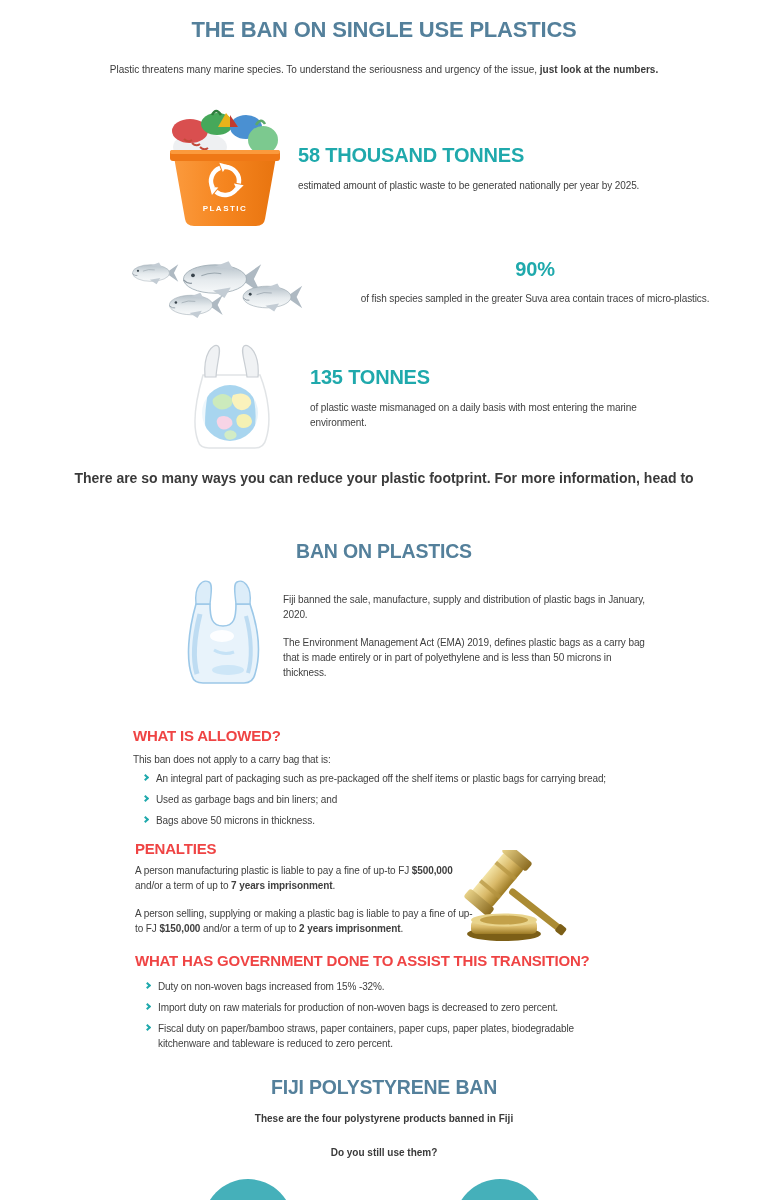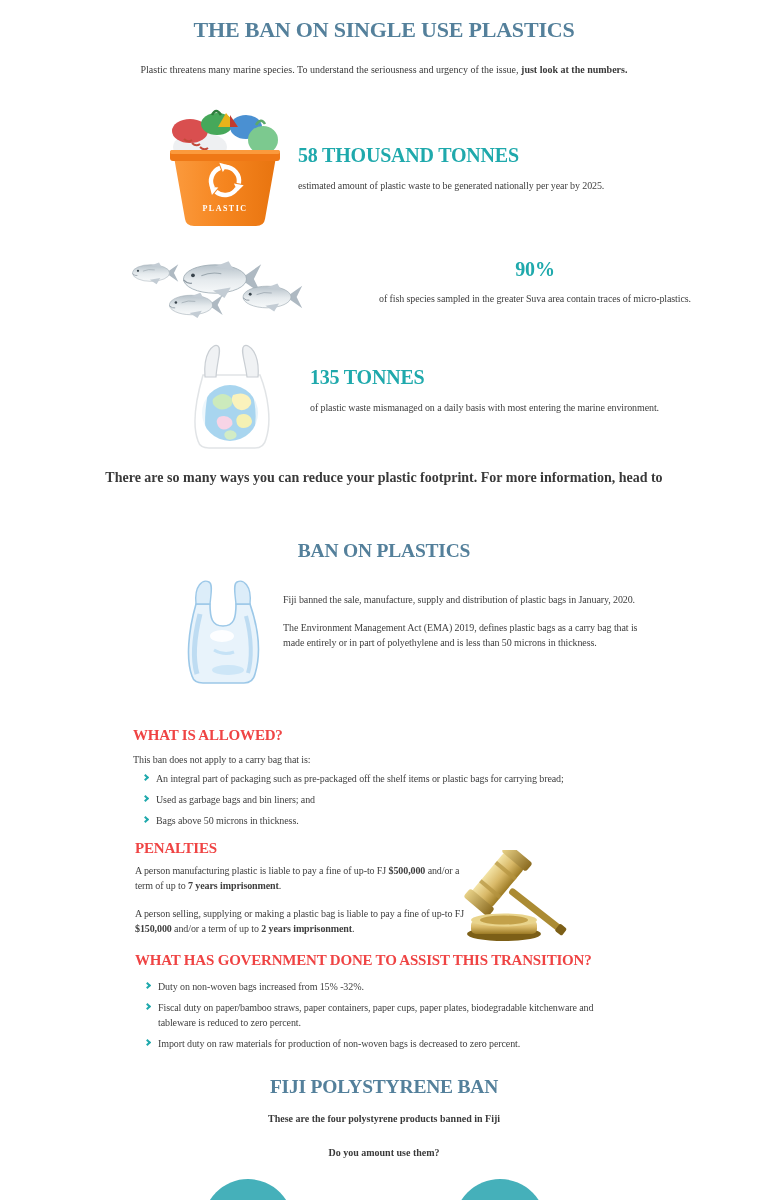--- a/index.html
+++ b/index.html
@@ -1,20 +1,20 @@
 <!DOCTYPE html>
 <html><head>
 <meta charset="utf-8">
 <style>
   * { margin:0; padding:0; box-sizing:border-box; }
   html,body { background:#ffffff; }
   body { font-family:"Liberation Sans", sans-serif; color:#3f3f3f; }
   .page {
     position:relative; width:768px; height:1200px; margin:0 auto;
-    background:#ffffff; overflow:hidden;font-family:Liberation Serif, serif;
+    background:#ffffff; overflow:hidden;
   }
   .abs { position:absolute; }
   .center { left:0; width:768px; text-align:center; }
 
   .main-title { top:17px; font-size:22px; font-weight:700; color:#54809b; letter-spacing:-0.2px; }
   .subtitle { top:64px; font-size:10px; color:#3a3a3a; }
   .subtitle b { font-weight:700; }
 
   .stat-value { font-size:20px; font-weight:700; color:#1fa9ac; letter-spacing:-0.2px; }
   .body-txt { font-size:10px; line-height:1.5; color:#3f3f3f; letter-spacing:-0.1px; }
@@ -220,28 +220,28 @@
   </div>
 
   <div class="abs sub-heading" style="left:135px; top:952px;">WHAT HAS GOVERNMENT DONE TO ASSIST THIS TRANSITION?</div>
   <div class="abs body-txt" style="left:145px; top:979px; width:465px;">
     <div class="bullet">
       <span class="chev"></span>
       <span>Duty on non-woven bags increased from 15% -32%.</span>
     </div>
     <div class="bullet">
       <span class="chev"></span>
+      <span>Import duty on raw materials for production of non-woven bags is decreased to zero percent.</span>
+    </div>
+    <div class="bullet">
+      <span class="chev"></span>
       <span>Fiscal duty on paper/bamboo straws, paper containers, paper cups, paper plates, biodegradable kitchenware and tableware is reduced to zero percent.</span>
-    </div>
-    <div class="bullet">
-      <span class="chev"></span>
-      <span>Import duty on raw materials for production of non-woven bags is decreased to zero percent.</span>
     </div>
   </div>
 
   <div class="abs center section-title" style="top:1076px;">FIJI POLYSTYRENE BAN</div>
   <div class="abs center" style="top:1113px; font-size:10px; font-weight:700; color:#3a3a3a;">These are the four polystyrene products banned in Fiji</div>
-  <div class="abs center" style="top:1147px; font-size:10px; font-weight:700; color:#3a3a3a;">Do you amount use them?</div>
+  <div class="abs center" style="top:1147px; font-size:10px; font-weight:700; color:#3a3a3a;">Do you still use them?</div>
 
   <div class="circle" style="left:203px; top:1179px; width:90px; height:90px;"></div>
   <div class="circle" style="left:454px; top:1179px; width:92px; height:92px;"></div>
 
 </div>
 
 </body></html>

